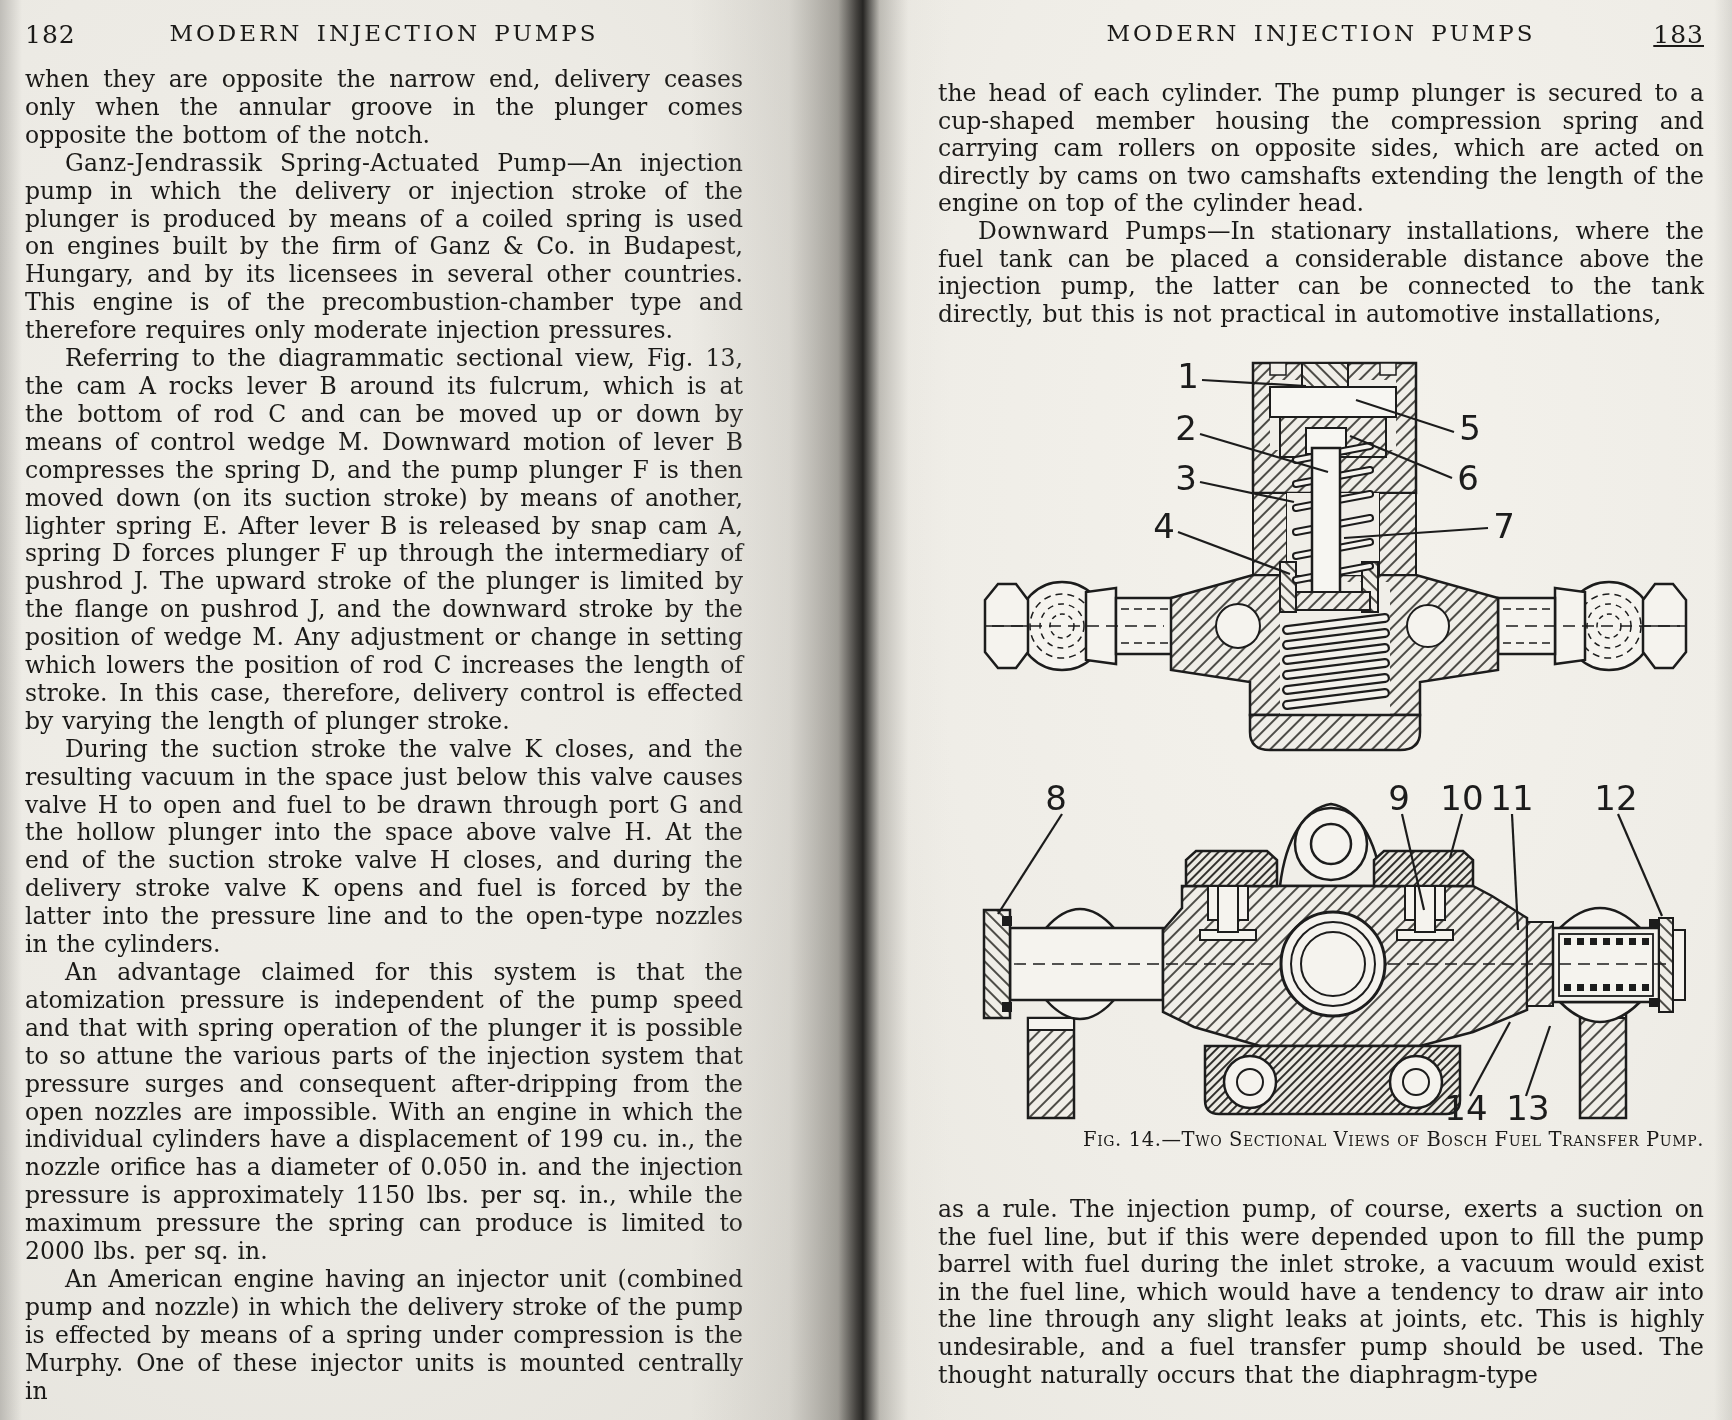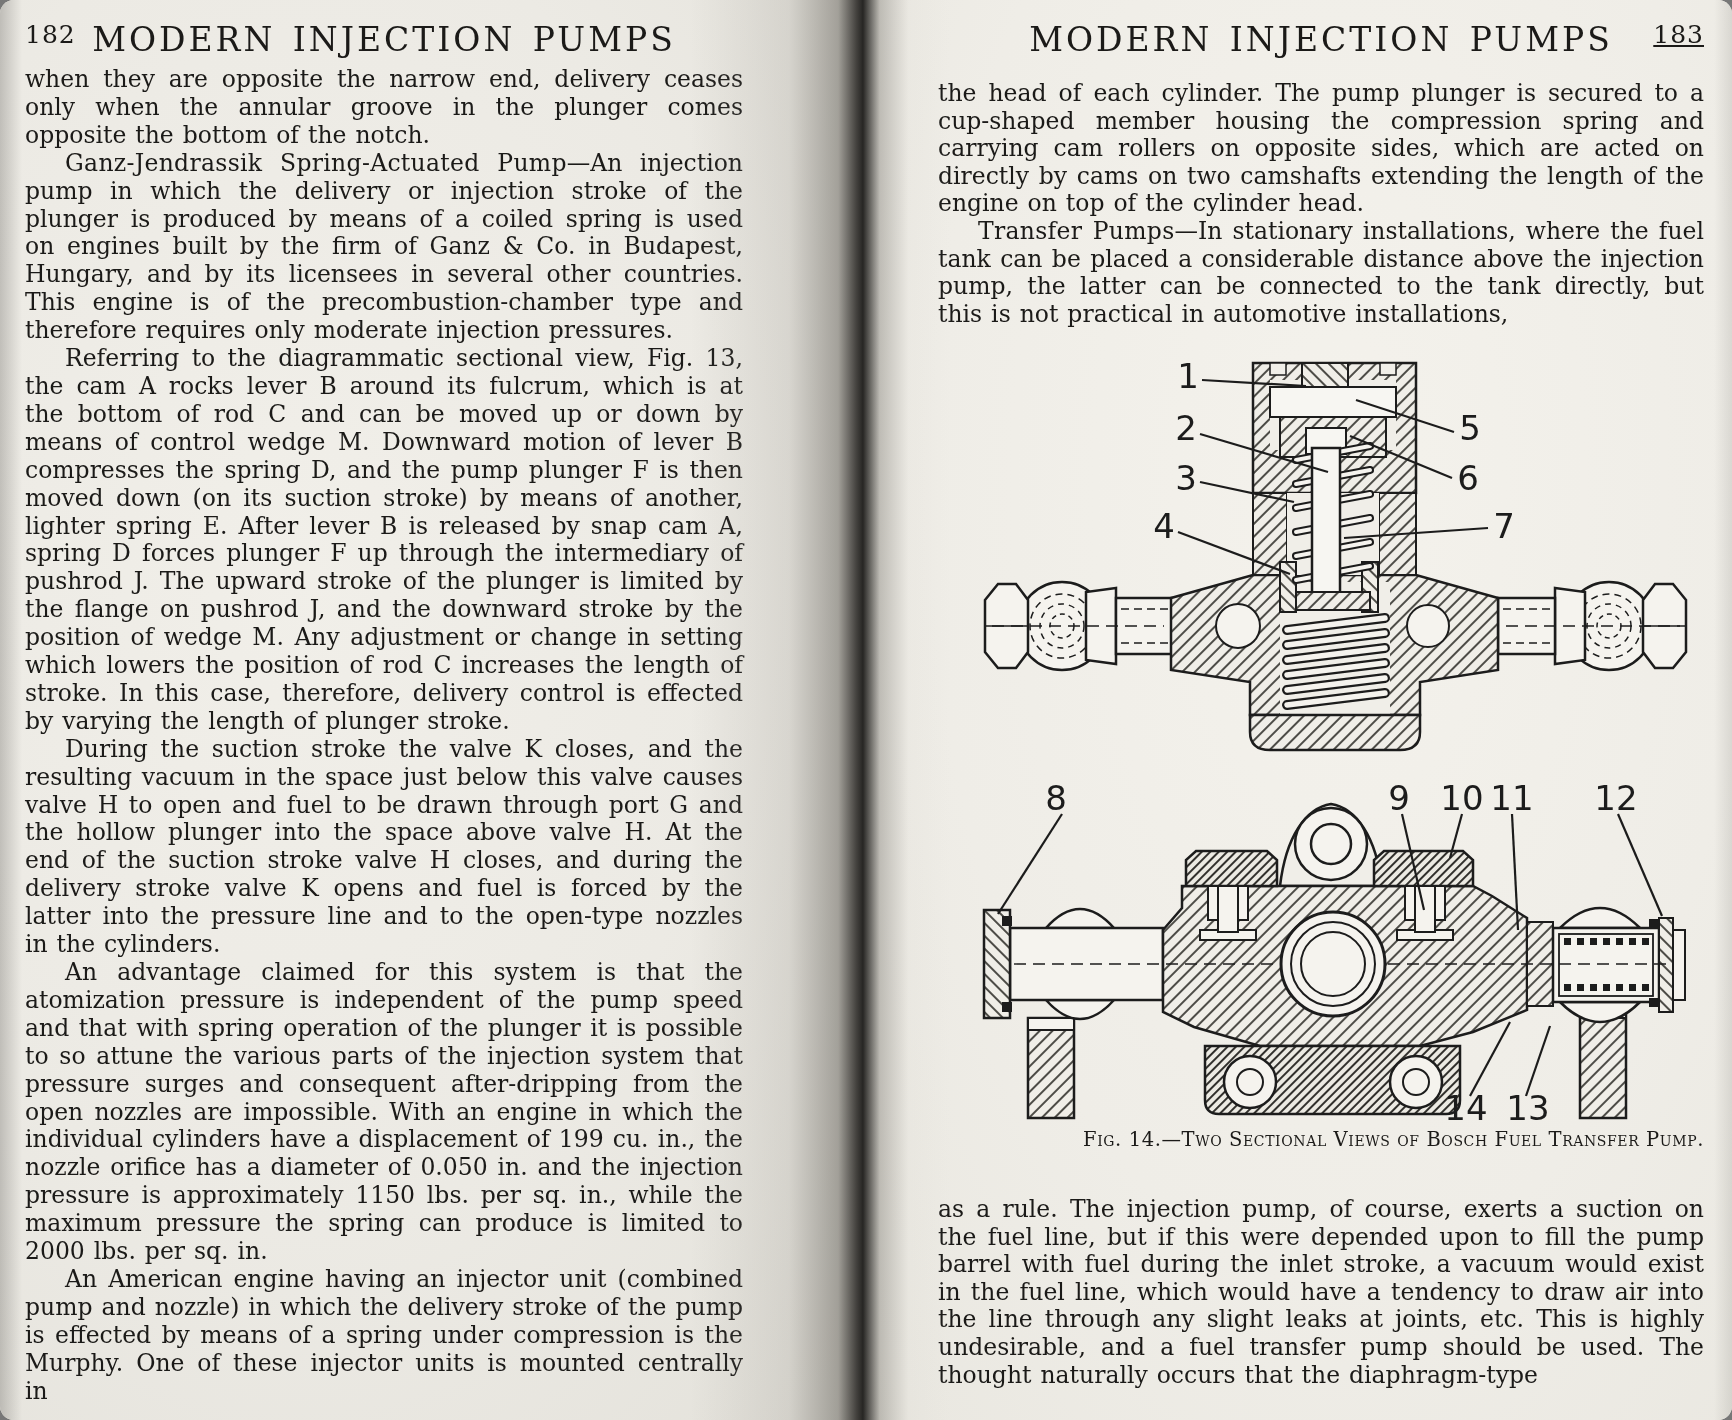--- a/index.html
+++ b/index.html
@@ -1,17 +1,17 @@
 <!DOCTYPE html>
 <html><head>
 <meta charset="utf-8">
 <style>
   html,body{margin:0;padding:0;background:#777;}
   #scan{position:relative;width:1732px;height:1420px;overflow:hidden;
-        background:#efede7;font-family:"DejaVu Serif", serif;color:#1b1a18;border-radius:14px;}
+        background:#efede7;font-family:"DejaVu Serif", serif;color:#1b1a18;}
   
   #left-page{position:absolute;left:0;top:0;width:860px;height:1420px;
     background:radial-gradient(ellipse at 35% 40%, #f1efe9 0%, #eceae4 55%, #e3e1da 100%);}
   #right-page{position:absolute;left:860px;top:0;width:872px;height:1420px;
     background:radial-gradient(ellipse at 55% 35%, #f4f2ec 0%, #efede7 60%, #e9e7e0 100%);}
   
   #gutter{position:absolute;left:690px;top:0;width:260px;height:1420px;pointer-events:none;
     background:linear-gradient(90deg,
       rgba(190,187,180,0) 0%,
       rgba(150,147,140,0.22) 38%,
@@ -19,21 +19,21 @@
       rgba(45,43,40,0.88) 64%,
       rgba(28,27,25,0.95) 66.5%,
       rgba(120,117,110,0.40) 73%,
       rgba(205,202,195,0.10) 84%,
       rgba(230,228,222,0) 100%);}
   #left-edge{position:absolute;left:0;top:0;width:22px;height:1420px;pointer-events:none;
     background:linear-gradient(90deg, rgba(60,58,55,0.25), rgba(60,58,55,0));}
   #right-edge{position:absolute;right:0;top:0;width:18px;height:1420px;pointer-events:none;
     background:linear-gradient(270deg, rgba(60,58,55,0.12), rgba(60,58,55,0));}
 
-  .header-row{position:absolute;top:20px;font-size:33px;letter-spacing:1px;}
+  .header-row{position:absolute;top:20px;font-size:23px;letter-spacing:1px;}
   .running-head{letter-spacing:3px;word-spacing:4px;}
   .pagenum{font-size:25px;}
 
   .col{position:absolute;text-align:justify;font-size:23.5px;line-height:27.9px;
        word-spacing:1.5px;}
   .col p{margin:0;}
   .col p.ind{text-indent:40px;}
   .lead{font-weight:normal;letter-spacing:0.3px;}
 
   #left-col{left:25px;top:66px;width:718px;}
@@ -66,21 +66,21 @@
       <p class="ind"><span>An American engine having an injector unit (combined pump and nozzle) in which the delivery stroke of the pump is effected by means of a spring under compression is the Murphy. One of these injector units is mounted centrally in</span></p>
     </div>
   </div>
 
   <div id="right-page">
     <div class="header-row running-head" style="left:78px;width:766px;text-align:center;">MODERN INJECTION PUMPS</div>
     <div class="header-row pagenum" style="left:78px;width:766px;text-align:right;text-decoration:underline;">183</div>
 
     <div id="right-col-top" class="col">
       <p><span>the head of each cylinder. The pump plunger is secured to a cup-shaped member housing the compression spring and carrying cam rollers on opposite sides, which are acted on directly by cams on two camshafts extending the length of the engine on top of the cylinder head.</span></p>
-      <p class="ind"><span class="lead">Transfer Pumps</span><span>—In stationary installations, where the fuel tank can be placed a considerable distance above the injection pump, the latter can be connected to the tank directly, but this is not practical in automotive installations,</span></p>
+      <p class="ind"><span class="lead">Downward Pumps</span><span>—In stationary installations, where the fuel tank can be placed a considerable distance above the injection pump, the latter can be connected to the tank directly, but this is not practical in automotive installations,</span></p>
     </div>
 
     <svg id="fig14" viewBox="0 0 760 790">
       <defs>
         <pattern id="hA" width="9" height="9" patternUnits="userSpaceOnUse" patternTransform="rotate(45)">
           <rect width="9" height="9" fill="#f0eee8"></rect>
             <line x1="1" y1="0" x2="1" y2="9" stroke="#24231f" stroke-width="1.6"></line>
         </pattern>
         <pattern id="hB" width="9" height="9" patternUnits="userSpaceOnUse" patternTransform="rotate(-45)">
           <rect width="9" height="9" fill="#f0eee8"></rect>

